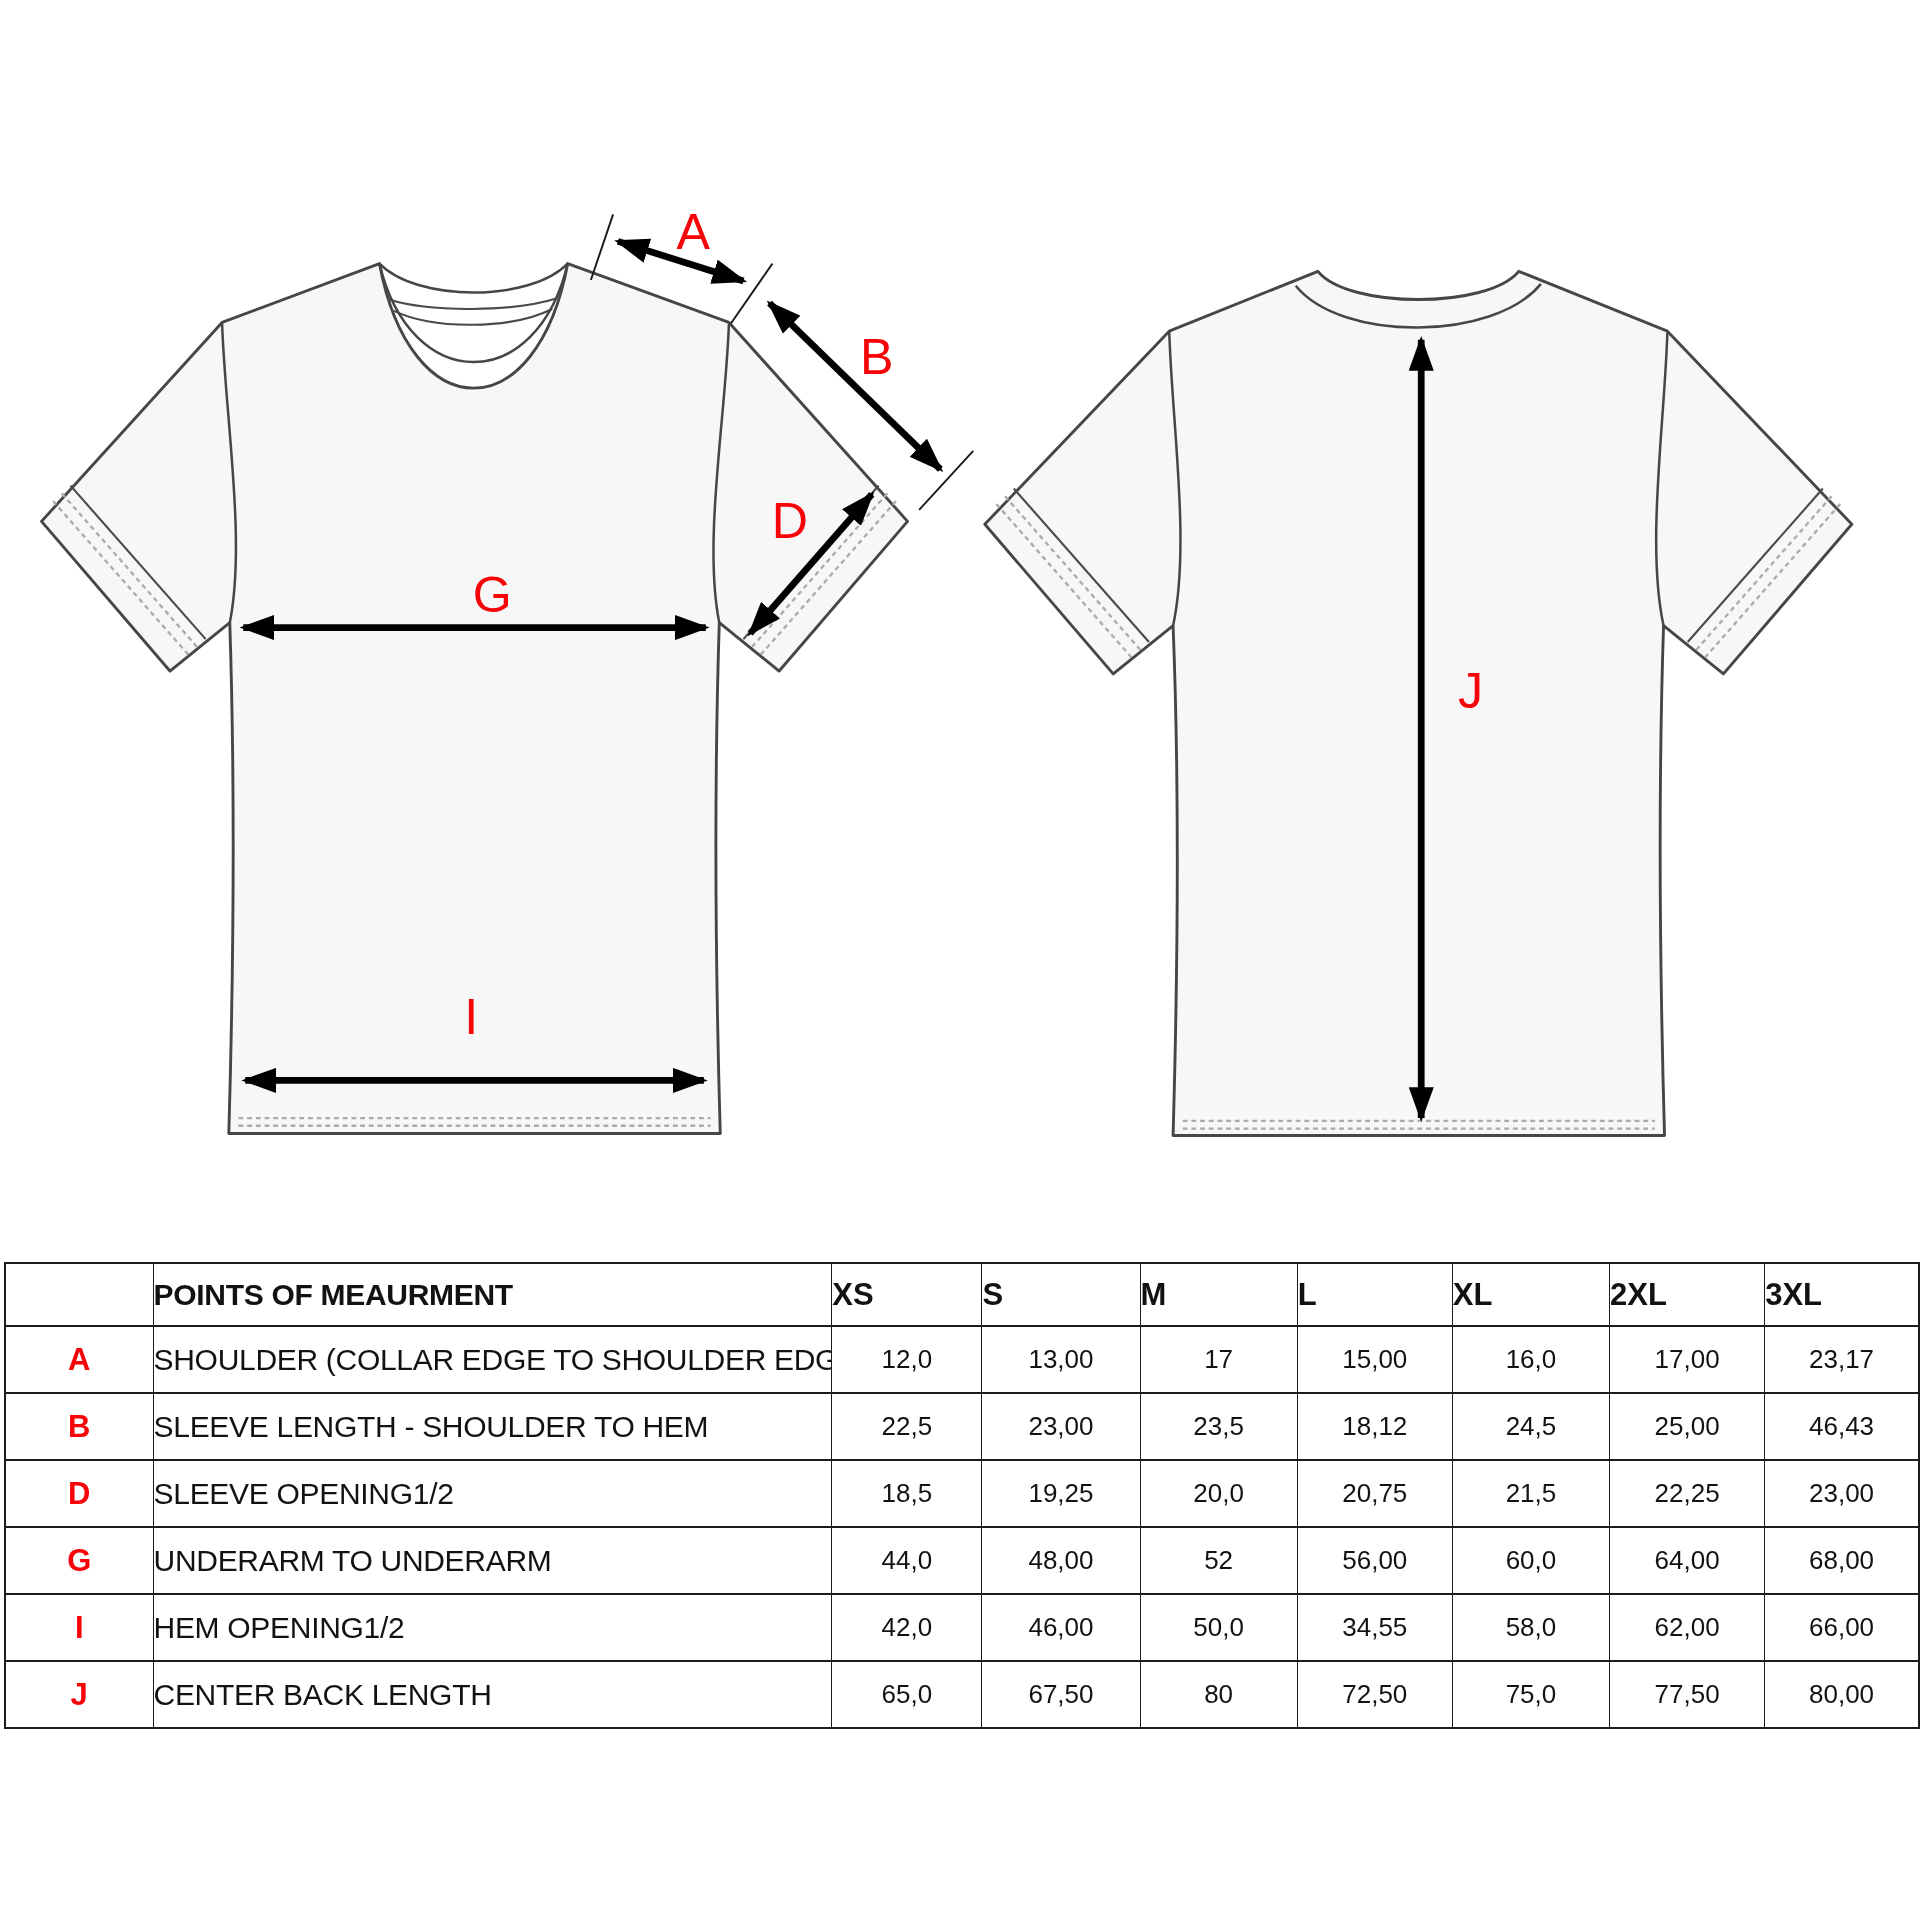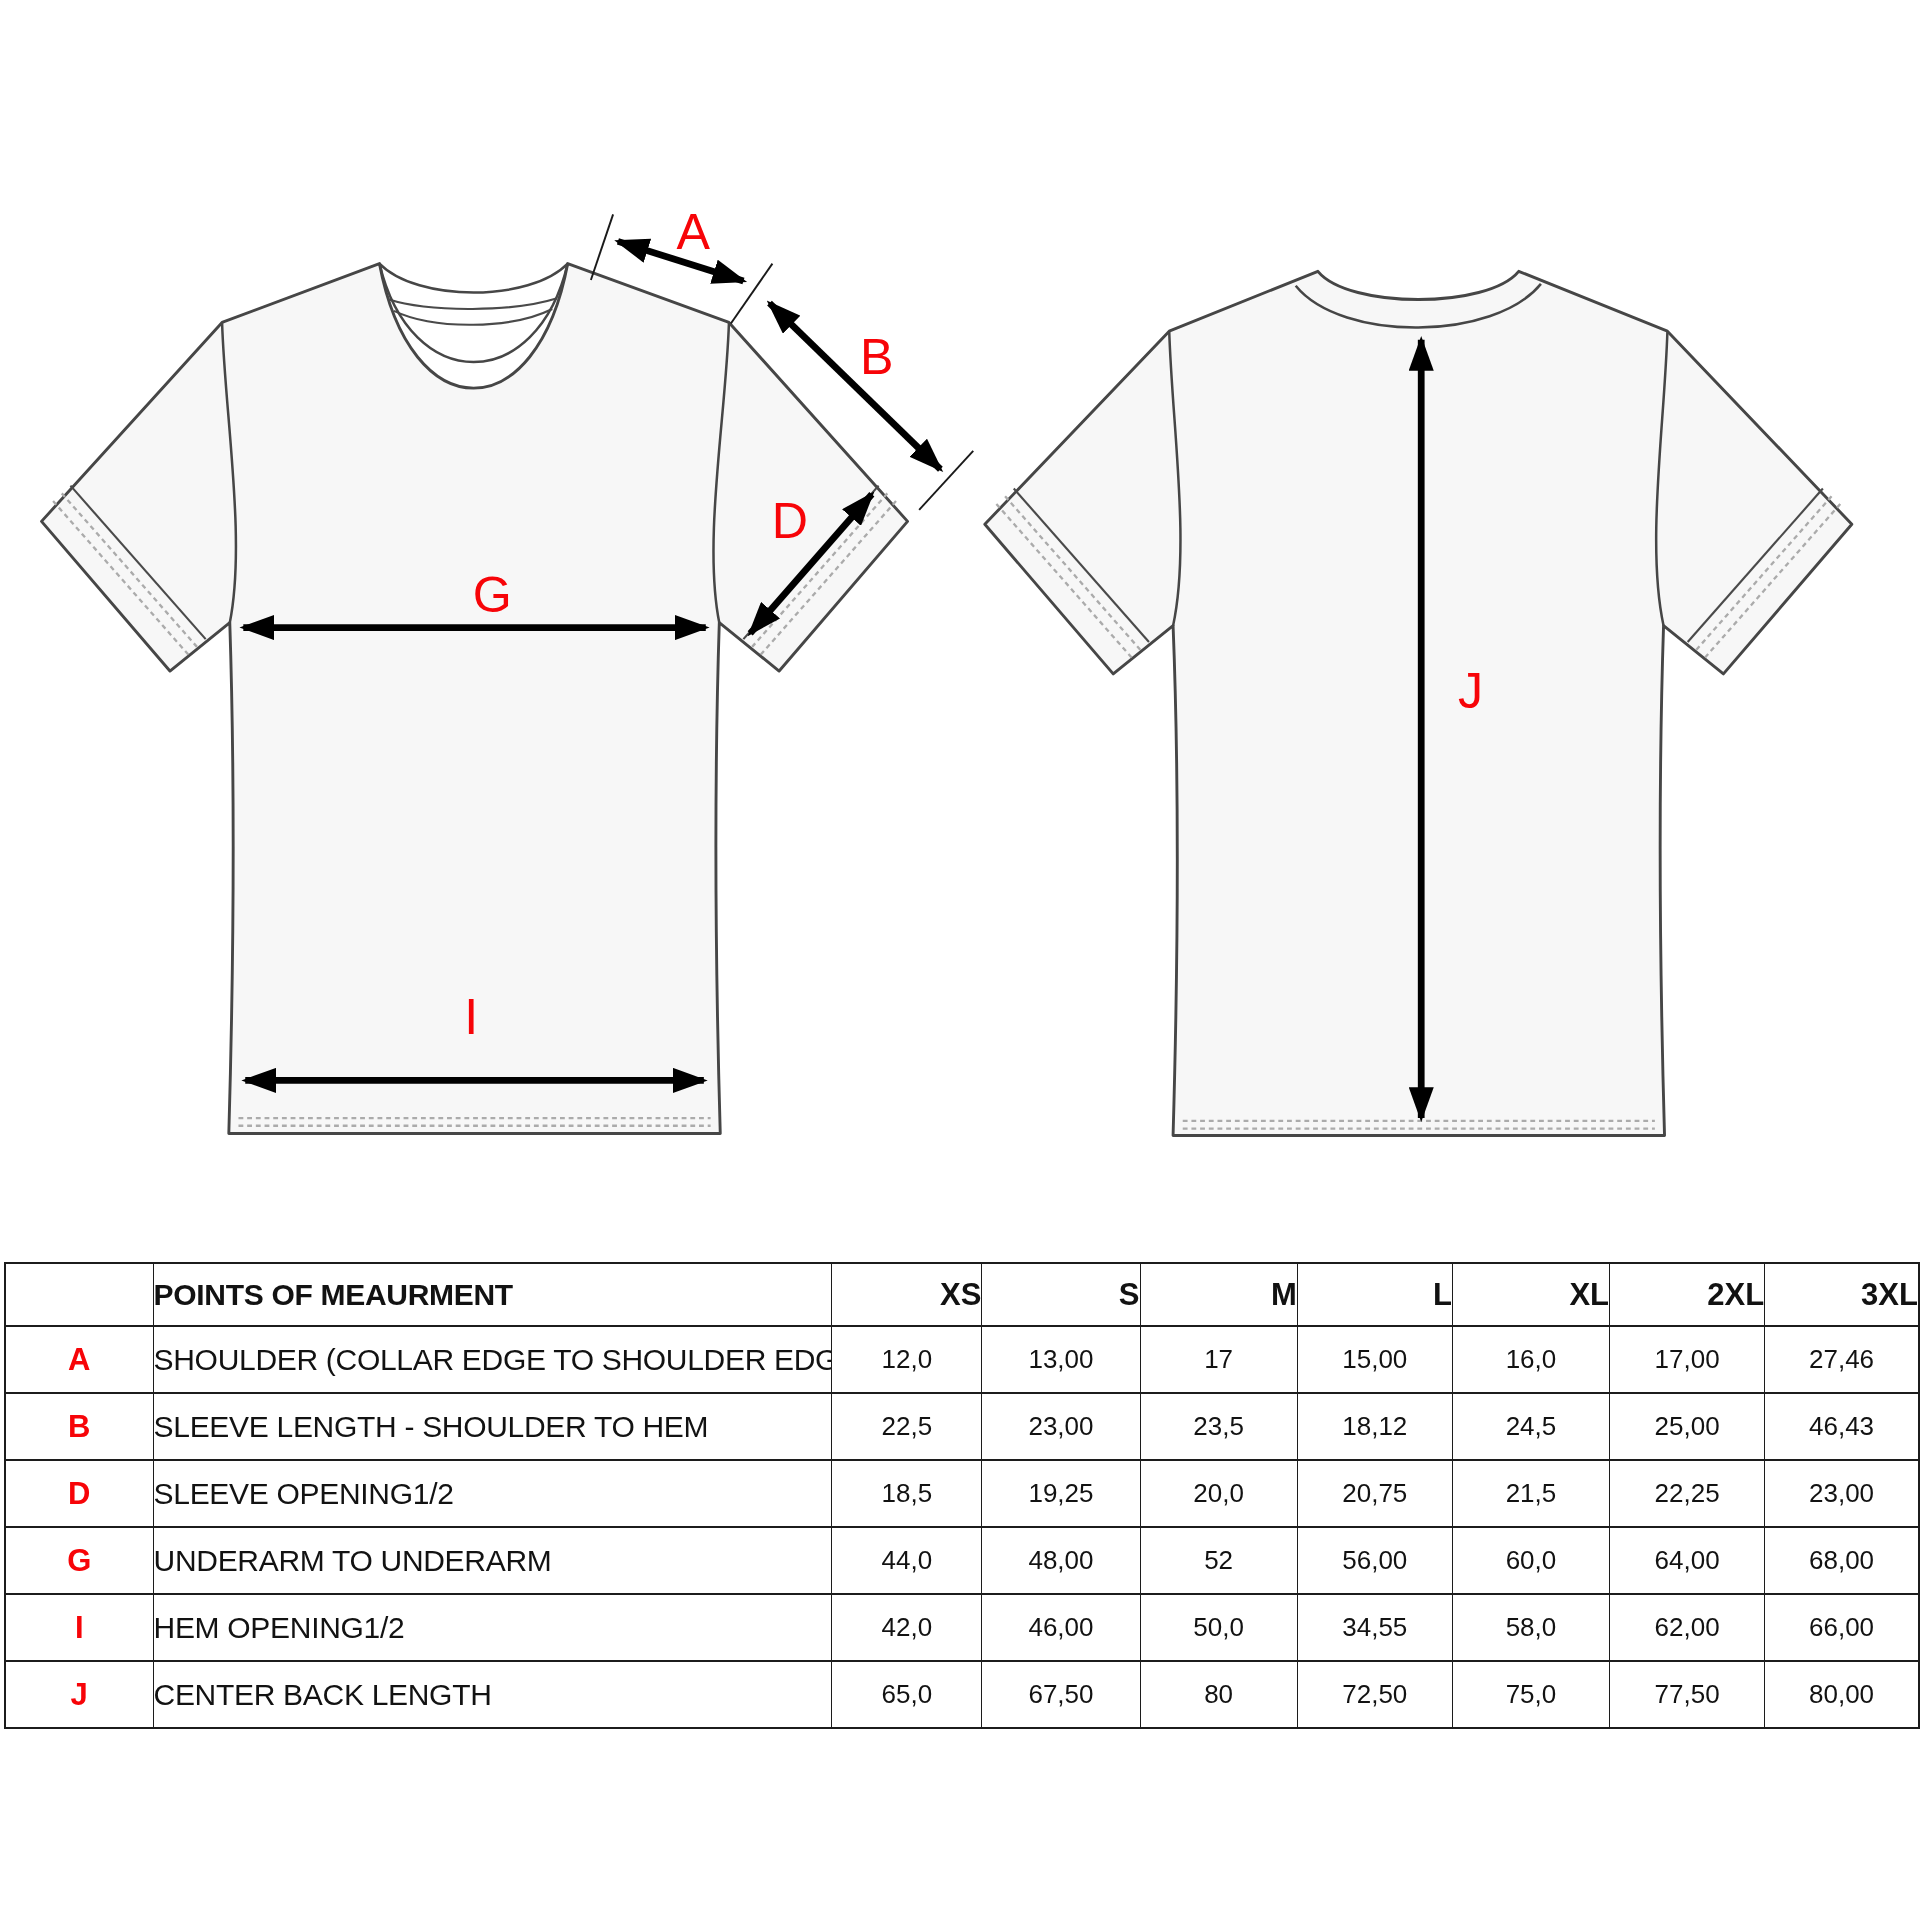--- a/index.html
+++ b/index.html
@@ -20,21 +20,21 @@
     border-collapse:collapse;table-layout:fixed;width:100%;
     border:2.9px solid #1c1c1c;color:#121212;
   }
   #size-table th,#size-table td{
     border:1.9px solid #1c1c1c;border-top-width:2.9px;border-bottom-width:2.9px;
     overflow:hidden;white-space:nowrap;padding:0;
   }
   #size-table thead tr{height:63px;}
   #size-table tbody tr{height:67px;}
   th.points-header{font-size:30px;font-weight:bold;text-align:left;padding-left:7.7px;letter-spacing:-0.3px;}
-  th.size-header{font-size:31px;font-weight:bold;text-align:right;}
+  th.size-header{font-size:31px;font-weight:bold;text-align:left;}
   td.letter-cell{color:#f70408;font-size:31px;font-weight:bold;text-align:center;}
   td.label-cell{font-size:30px;text-align:left;padding-left:7.7px;letter-spacing:-0.3px;}
   td.value-cell{font-size:26px;text-align:center;}
 </style>
 </head>
 <body>
 
 <div id="canvas">
 
   <svg id="diagram-svg" width="1931" height="1931" viewBox="0 0 2000 2000">
@@ -149,21 +149,21 @@
       <tbody>
           <tr>
             <td class="letter-cell">A</td>
             <td class="label-cell">SHOULDER (COLLAR EDGE TO SHOULDER EDGE)</td>
             <td class="value-cell">12,0</td>
             <td class="value-cell">13,00</td>
             <td class="value-cell">17</td>
             <td class="value-cell">15,00</td>
             <td class="value-cell">16,0</td>
             <td class="value-cell">17,00</td>
-            <td class="value-cell">27,46</td>
+            <td class="value-cell">23,17</td>
           </tr>
           <tr>
             <td class="letter-cell">B</td>
             <td class="label-cell">SLEEVE LENGTH - SHOULDER TO HEM</td>
             <td class="value-cell">22,5</td>
             <td class="value-cell">23,00</td>
             <td class="value-cell">23,5</td>
             <td class="value-cell">18,12</td>
             <td class="value-cell">24,5</td>
             <td class="value-cell">25,00</td>

